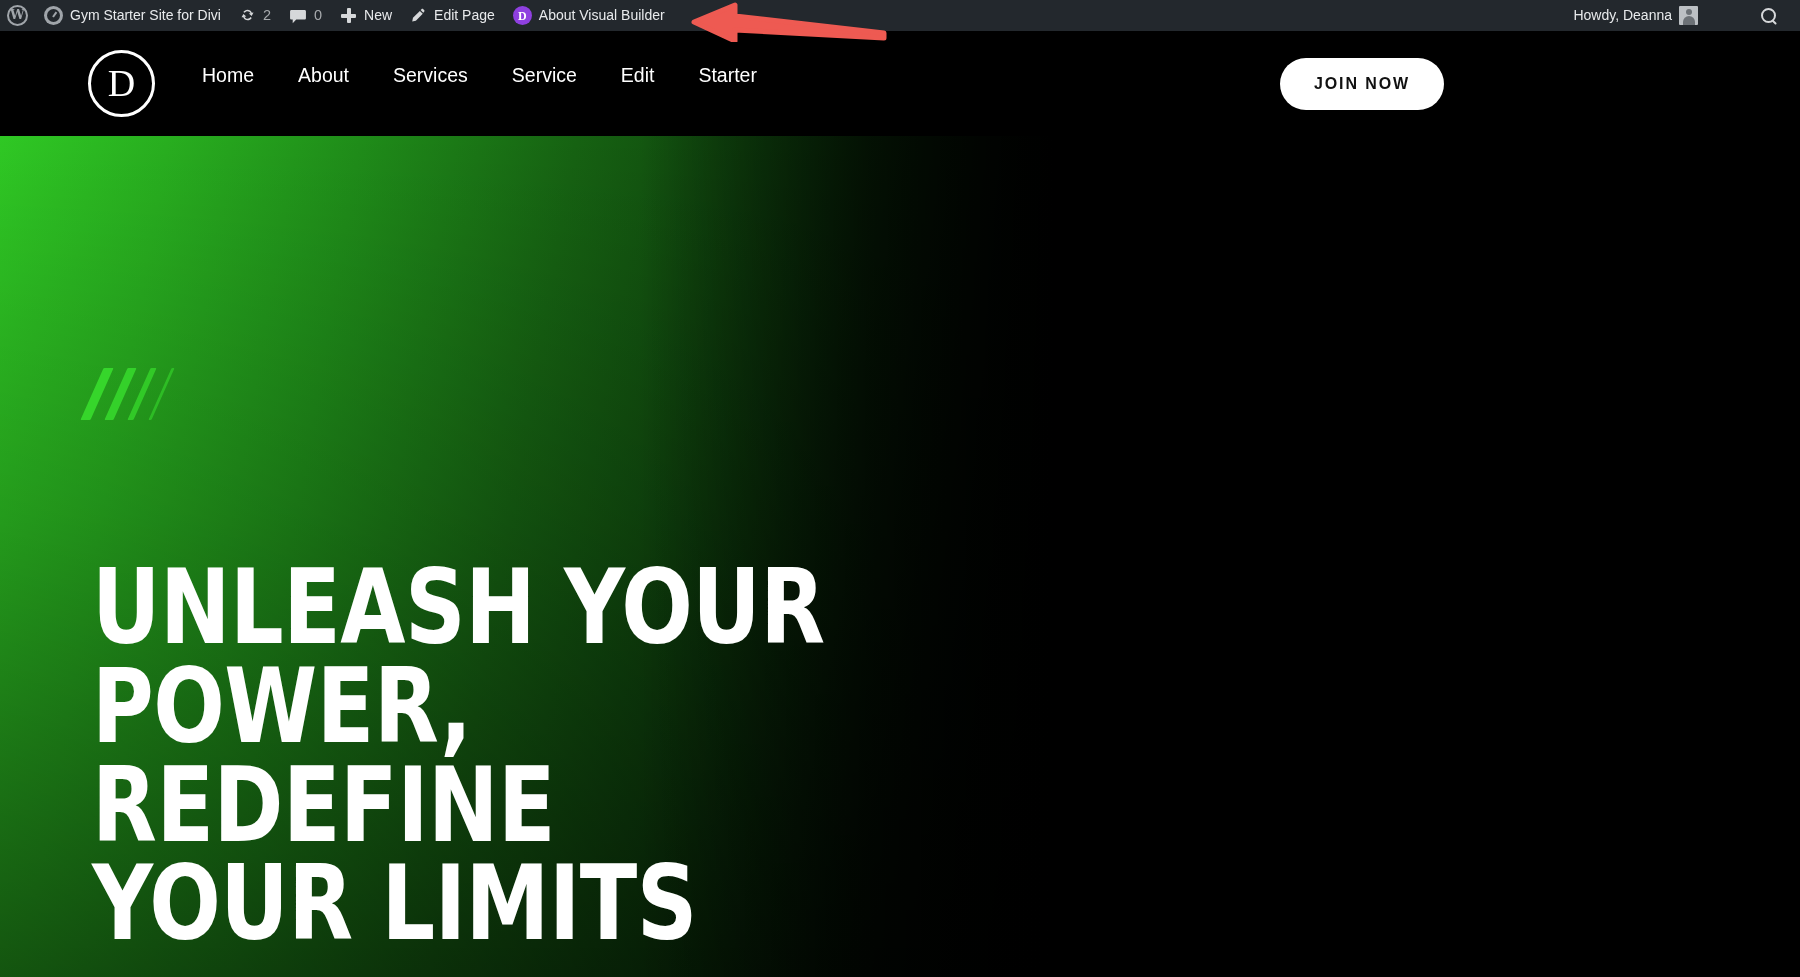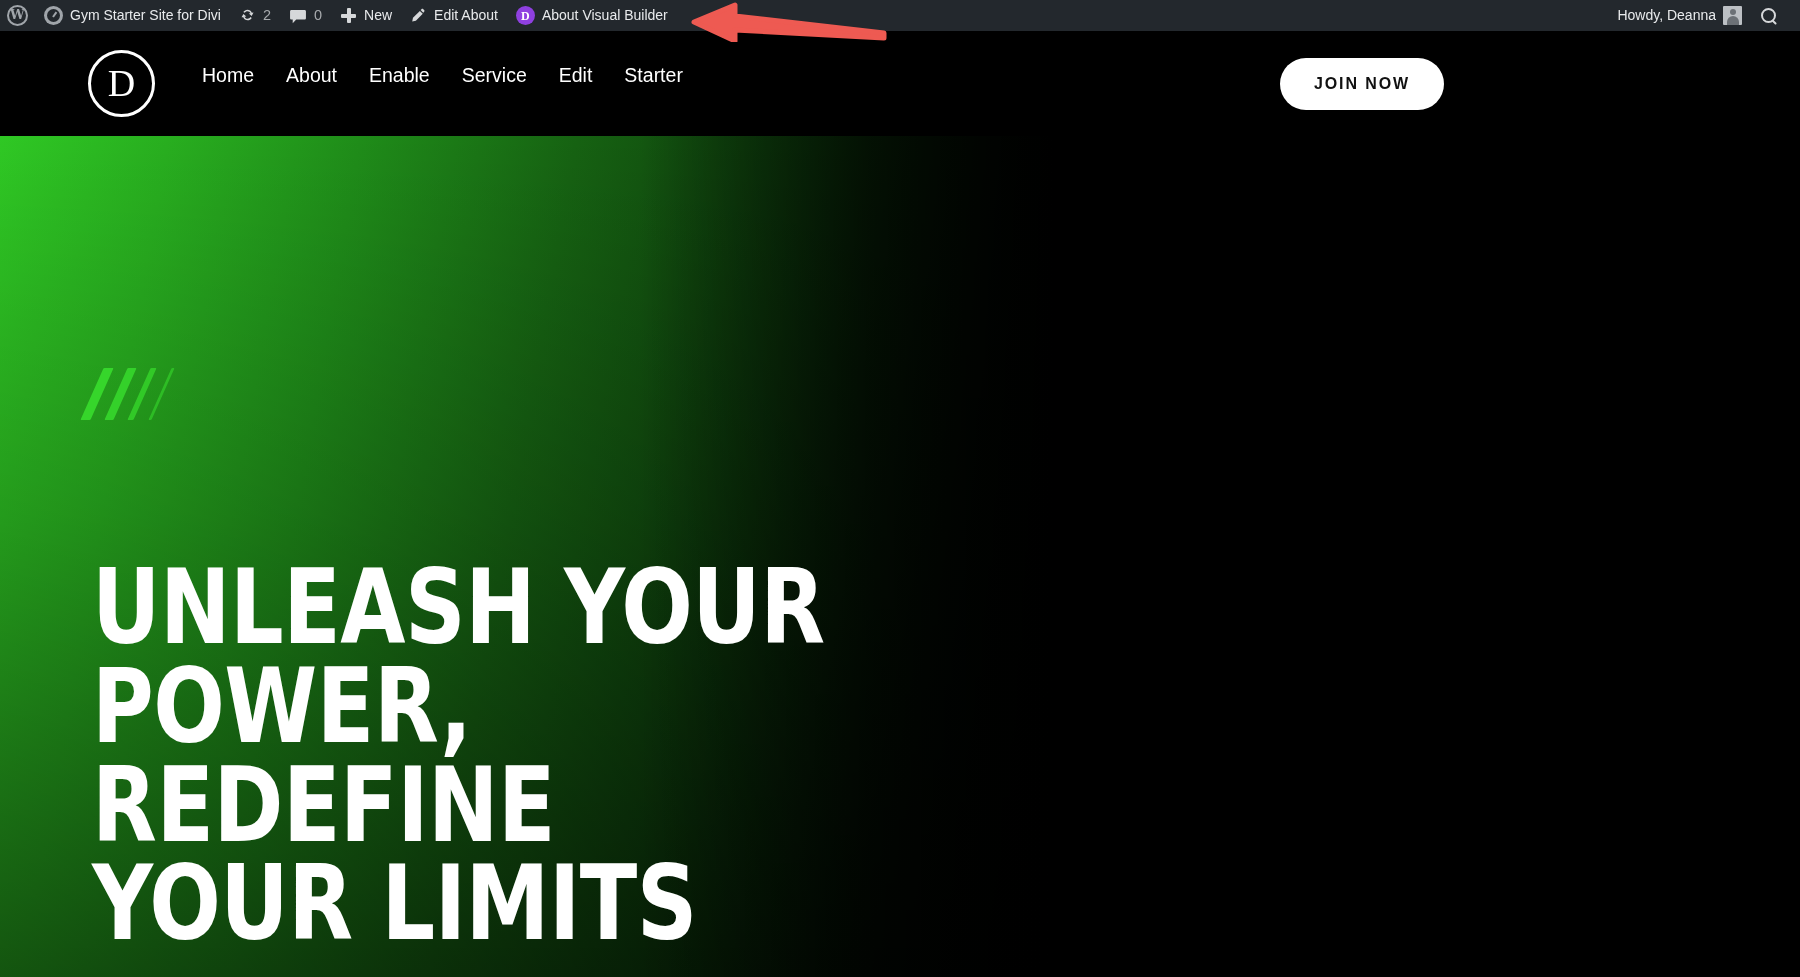--- a/index.html
+++ b/index.html
@@ -27,21 +27,21 @@
     width: 1800px;
     height: 31px;
     background: #23282d;
     display: flex;
     align-items: center;
     z-index: 50;
     font-size: 14px;
     color: #e8eaec;
   }
   .ab-left { display: flex; align-items: center; height: 31px; }
-  .ab-right { display: flex; align-items: center; height: 31px; margin-left: auto; padding-right: 14px; }
+  .ab-right { display: flex; align-items: center; height: 31px; margin-left: auto; padding-right: 14px; gap: 44px; }
 
   .ab-item {
     display: flex;
     align-items: center;
     height: 31px;
     padding: 0 9px;
     gap: 7px;
     color: #e8eaec;
     white-space: nowrap;
     font-size: 14.5px;
@@ -208,21 +208,21 @@
     top: -1px;
   }
 
   .main-nav {
     position: absolute;
     left: 186px;
     top: 0;
     height: 89px;
     display: flex;
     align-items: center;
-    gap: 0;
+    gap: 12px;
   }
   .nav-link {
     color: #ffffff;
     font-size: 19.5px;
     font-weight: 400;
     padding: 0 16px;
     text-decoration: none;
     white-space: nowrap;
     line-height: 105px;
   }
@@ -369,21 +369,21 @@
         <span class="plus-glyph"></span>
         <span class="ab-label">New</span>
       </div>
 
       <div class="ab-item">
         <span class="pencil-glyph">
           <svg width="17" height="17" viewBox="0 0 20 20" fill="#d6d8da">
             <path d="M15.6 2.6c-.6-.6-1.5-.6-2.1 0l-1 1 3.1 3.1 1-1c.6-.6.6-1.5 0-2.1l-1-1zM11.6 4.6L3.5 12.7 2.6 17l4.3-.9 8.1-8.1-3.4-3.4z"></path>
           </svg>
         </span>
-        <span class="ab-label">Edit About</span>
+        <span class="ab-label">Edit Page</span>
       </div>
 
       <div class="ab-item">
         <span class="divi-badge">D</span>
         <span class="ab-label">About Visual Builder</span>
       </div>
     </div>
 
     <div class="ab-right">
       <div class="ab-item">
@@ -397,21 +397,21 @@
   </div>
 
   <div class="site-header">
     <a class="logo">
       <span class="logo-letter">D</span>
     </a>
 
     <nav class="main-nav">
       <a class="nav-link">Home</a>
       <a class="nav-link">About</a>
-      <a class="nav-link">Enable</a>
+      <a class="nav-link">Services</a>
       <a class="nav-link">Service</a>
       <a class="nav-link">Edit</a>
       <a class="nav-link">Starter</a>
     </nav>
 
     <button class="join-btn">JOIN NOW</button>
   </div>
 
   <div class="hero">
     <div class="hero-bg"></div>

